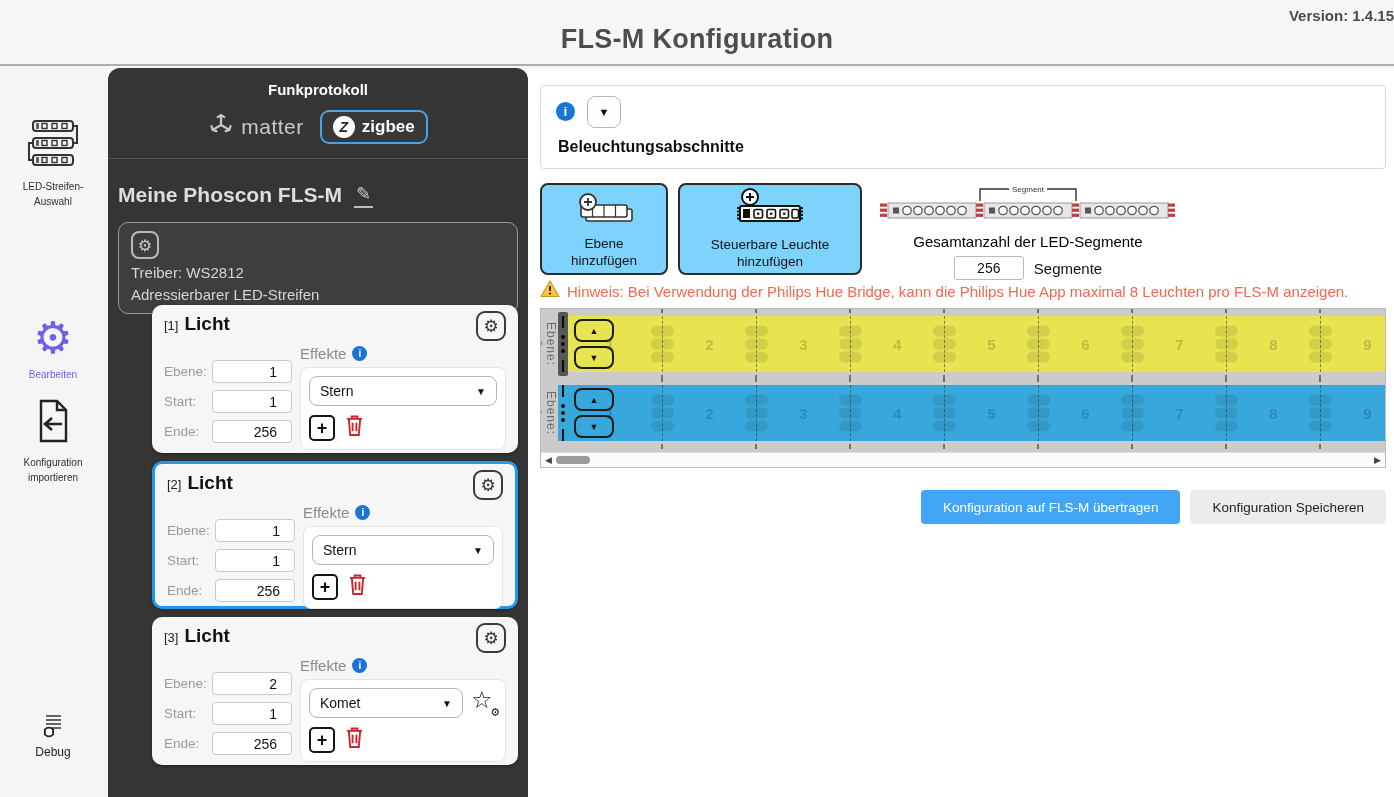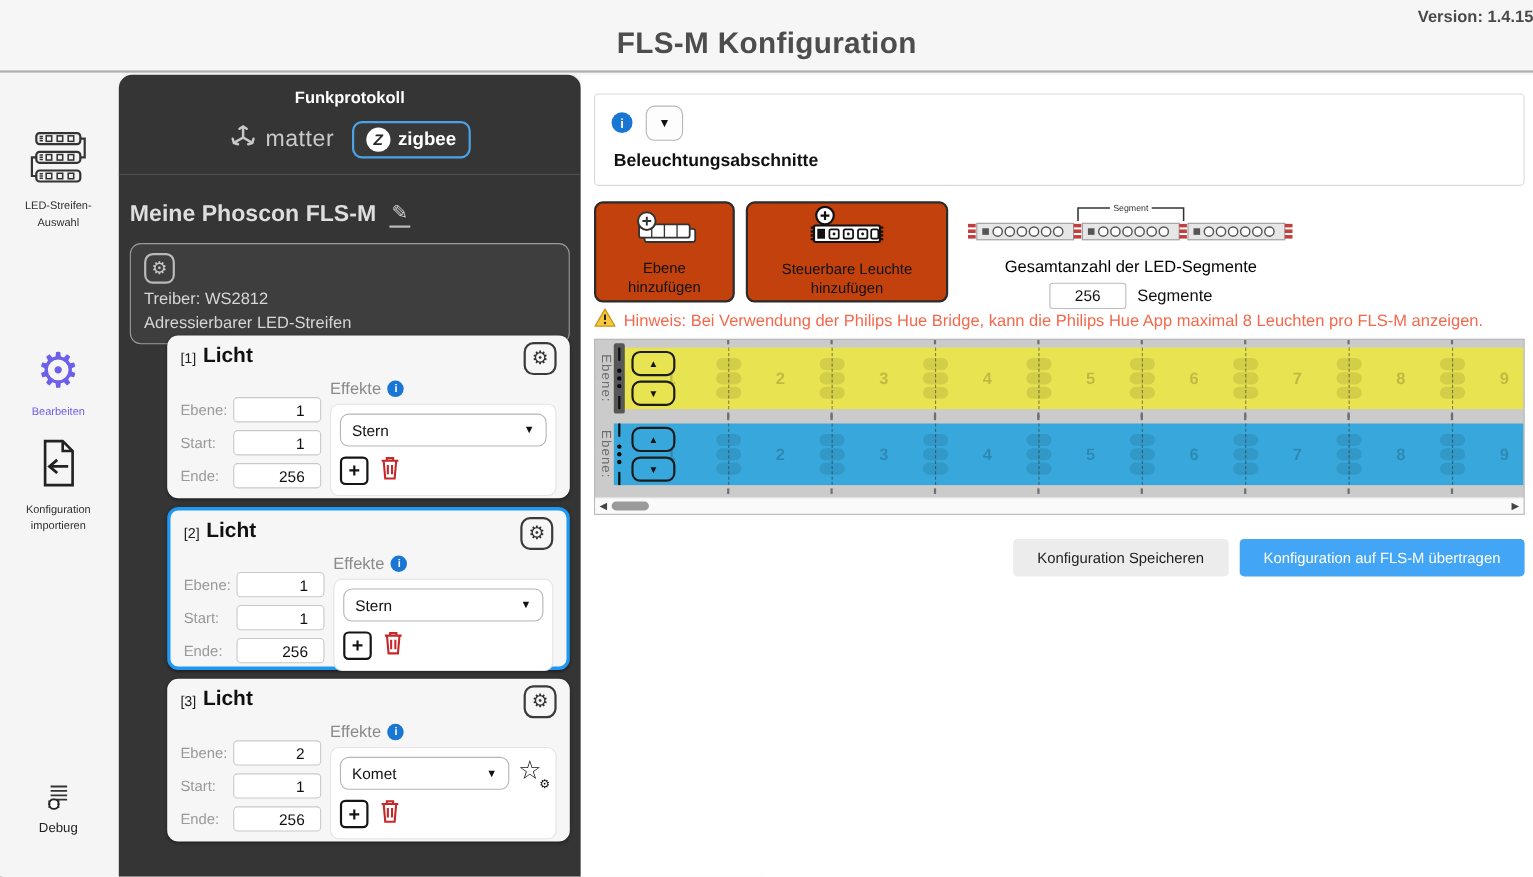--- a/index.html
+++ b/index.html
@@ -69,21 +69,21 @@
   .plus-sq{width:22px;height:22px;border:2px solid #151515;border-radius:5px;display:flex;align-items:center;justify-content:center;font-size:18px;font-weight:700;color:#111;cursor:pointer;line-height:1;}
 
   
   .content{position:absolute;left:528px;top:68px;right:0;bottom:0;background:#fff;}
   .section-box{position:absolute;left:12px;top:17px;width:846px;height:84px;border:1px solid #d9d9d9;border-radius:4px;box-sizing:border-box;background:#fff;}
   .section-box .info-dot{position:absolute;left:15px;top:16px;width:19px;height:19px;font-size:12px;}
   .dd-btn{position:absolute;left:46px;top:10px;width:34px;height:32px;border:1px solid #b5b5b5;border-radius:8px;background:#fdfdfd;display:flex;align-items:center;justify-content:center;font-size:11px;color:#111;cursor:pointer;box-sizing:border-box;}
   .section-title{position:absolute;left:17px;top:52px;font-size:16px;font-weight:700;color:#111;}
 
   .adds-row{position:absolute;left:12px;top:115px;display:flex;align-items:flex-start;gap:10px;}
-  .add-btn{background:#c2410c;border:2px solid #2b2b2b;border-radius:8px;height:92px;box-sizing:border-box;display:flex;flex-direction:column;align-items:center;justify-content:center;cursor:pointer;padding:4px 8px;}
+  .add-btn{background:#7dd3fc;border:2px solid #2b2b2b;border-radius:8px;height:92px;box-sizing:border-box;display:flex;flex-direction:column;align-items:center;justify-content:center;cursor:pointer;padding:4px 8px;}
   .add-btn .lbl{font-size:13.5px;color:#111;text-align:center;line-height:1.25;margin-top:3px;}
   .add-ebene{width:128px;}
   .add-leuchte{width:184px;}
   .segment-area{width:300px;display:flex;flex-direction:column;align-items:center;margin-left:6px;}
   .total-label{font-size:15px;color:#000000;margin-top:4px;}
   .total-row{display:flex;align-items:center;gap:10px;margin-top:6px;}
   .total-row input{width:64px;height:20px;border:1px solid #bbb;border-radius:3px;text-align:center;font-size:14px;color:#111;font-family:inherit;}
   .total-unit{font-size:15px;color:#111;}
 
   .warning{position:absolute;left:12px;top:212px;display:flex;align-items:center;gap:7px;}
@@ -655,17 +655,17 @@
       </div>
     <div class="viz-scrollbar">
       <span class="sb-arrow">◀</span>
       <span class="sb-thumb"></span>
       <span class="sb-spacer"></span>
       <span class="sb-arrow">▶</span>
     </div>
   </div>
 
   <div class="actions">
+    <button class="btn btn-transfer">Konfiguration auf FLS-M übertragen</button>
     <button class="btn btn-save">Konfiguration Speicheren</button>
-    <button class="btn btn-transfer">Konfiguration auf FLS-M übertragen</button>
   </div>
 
 </div>
 
 </body></html>

